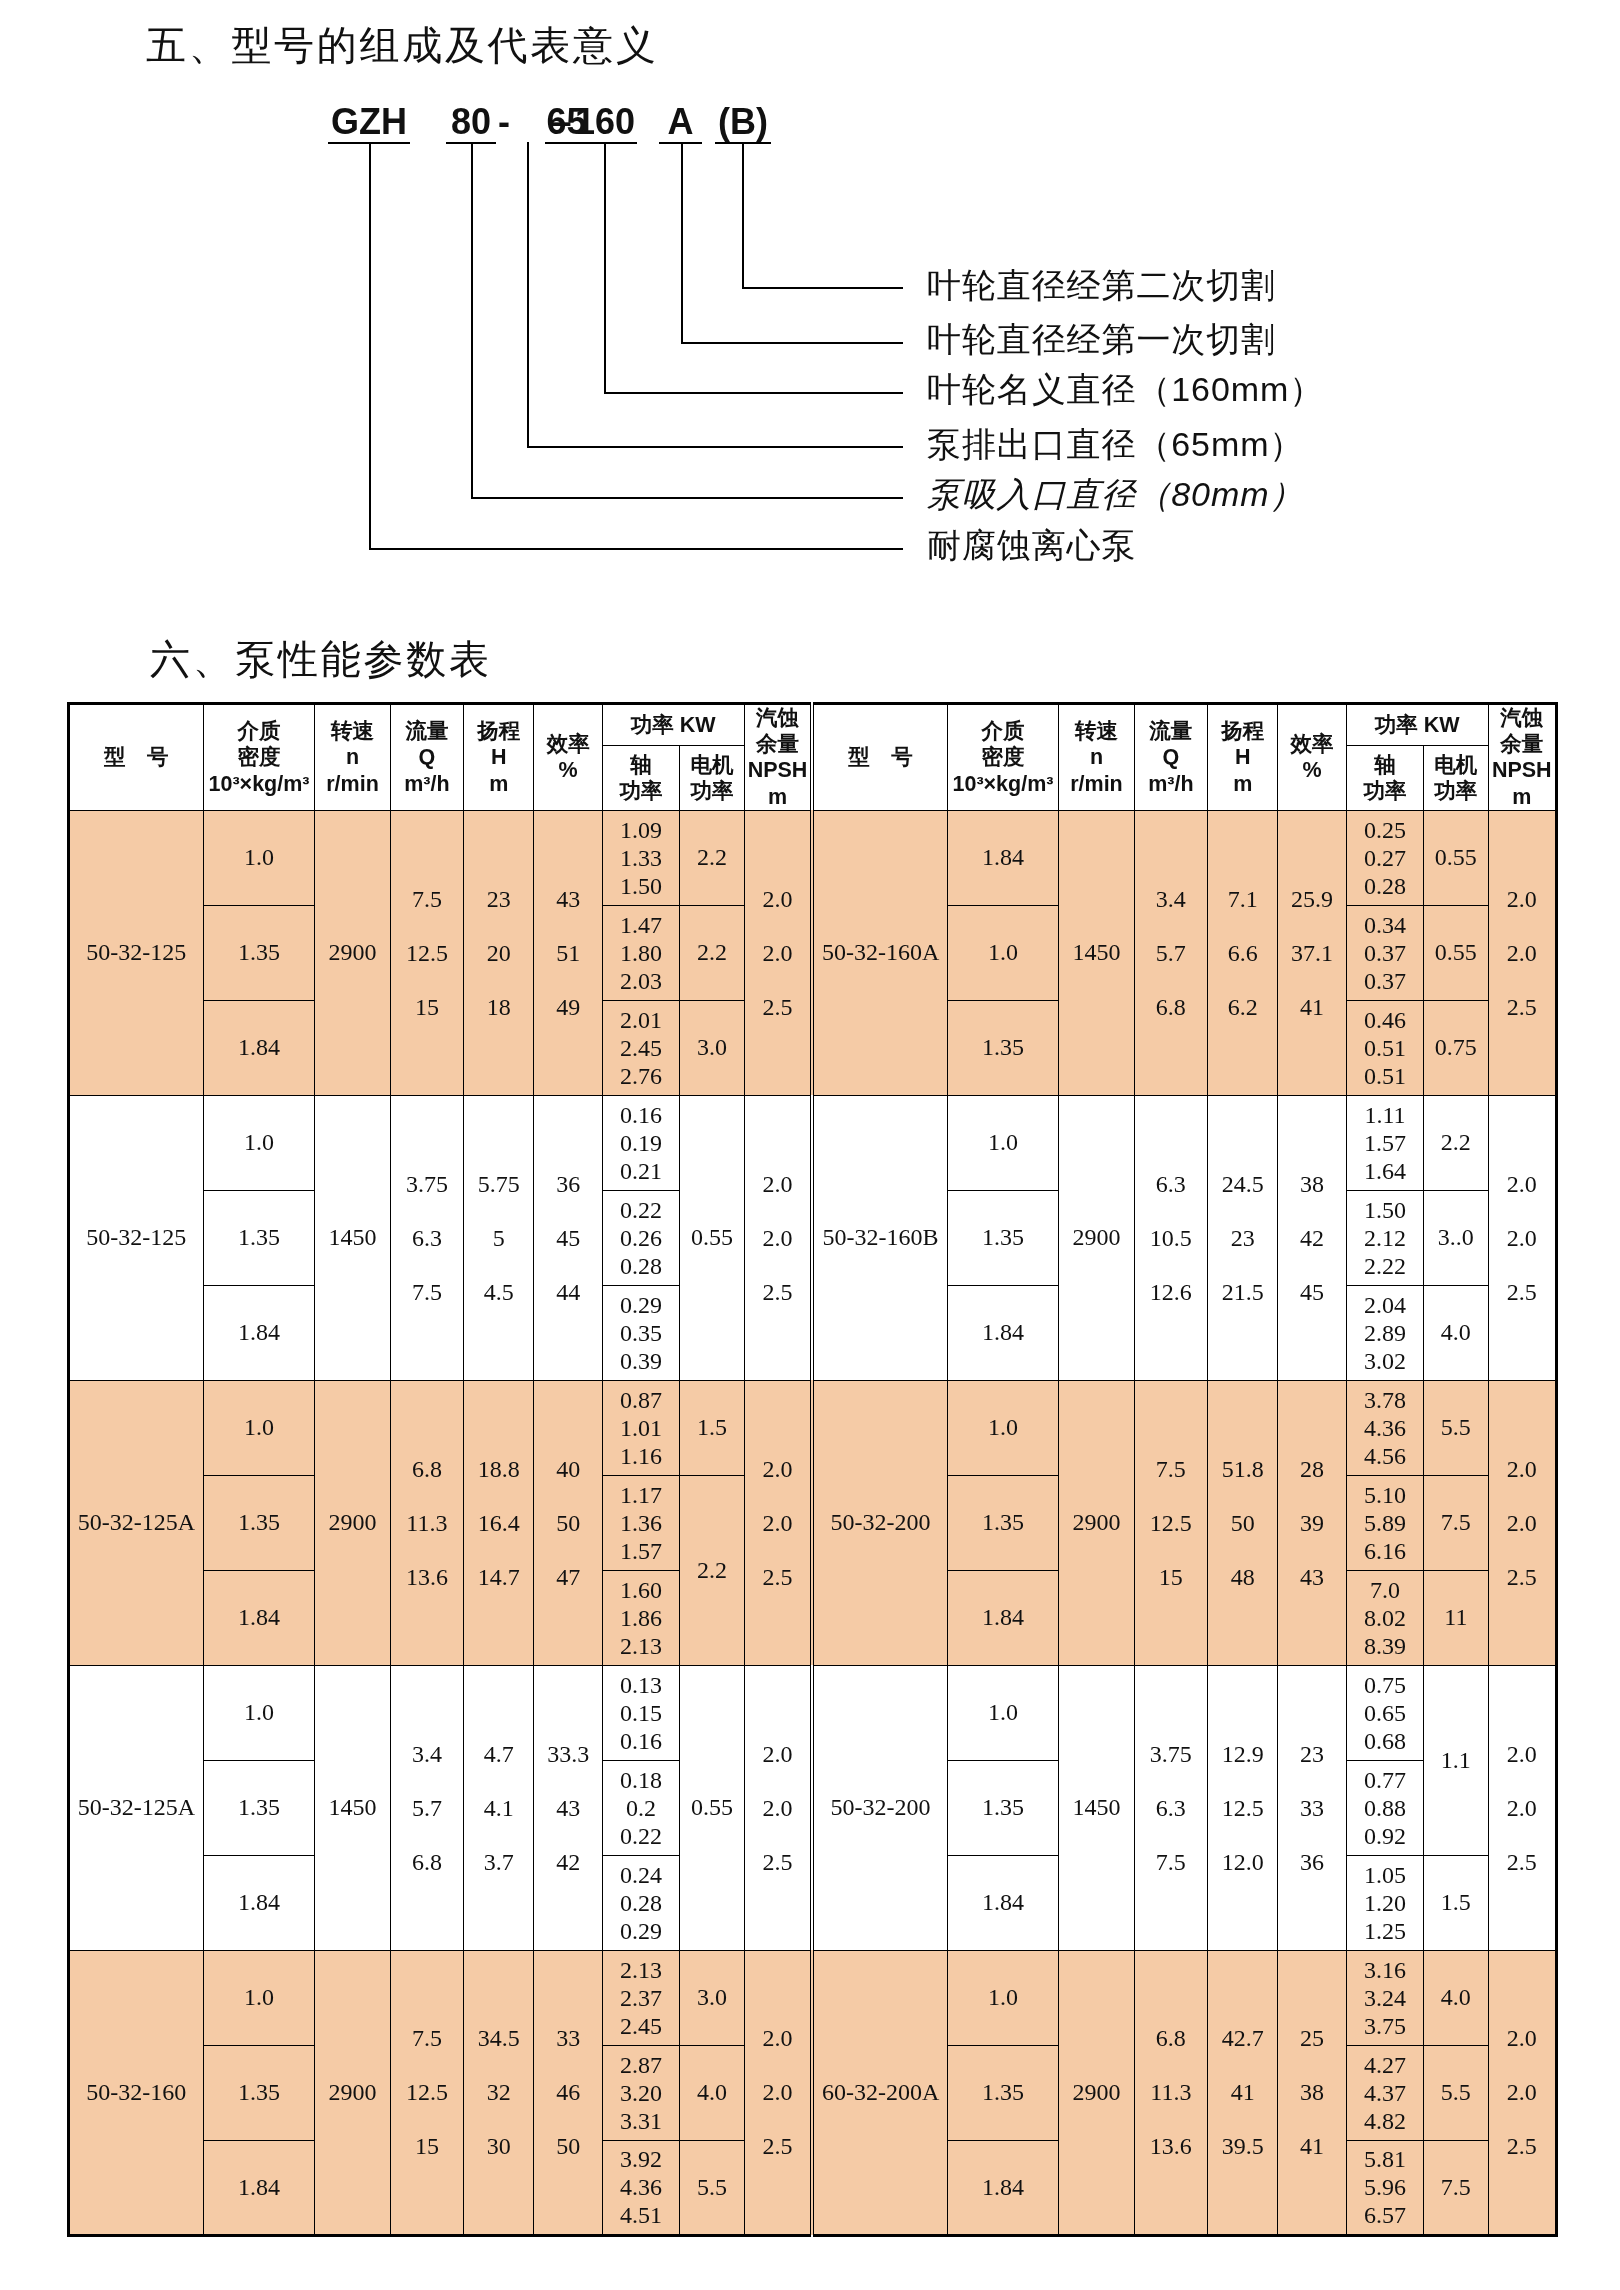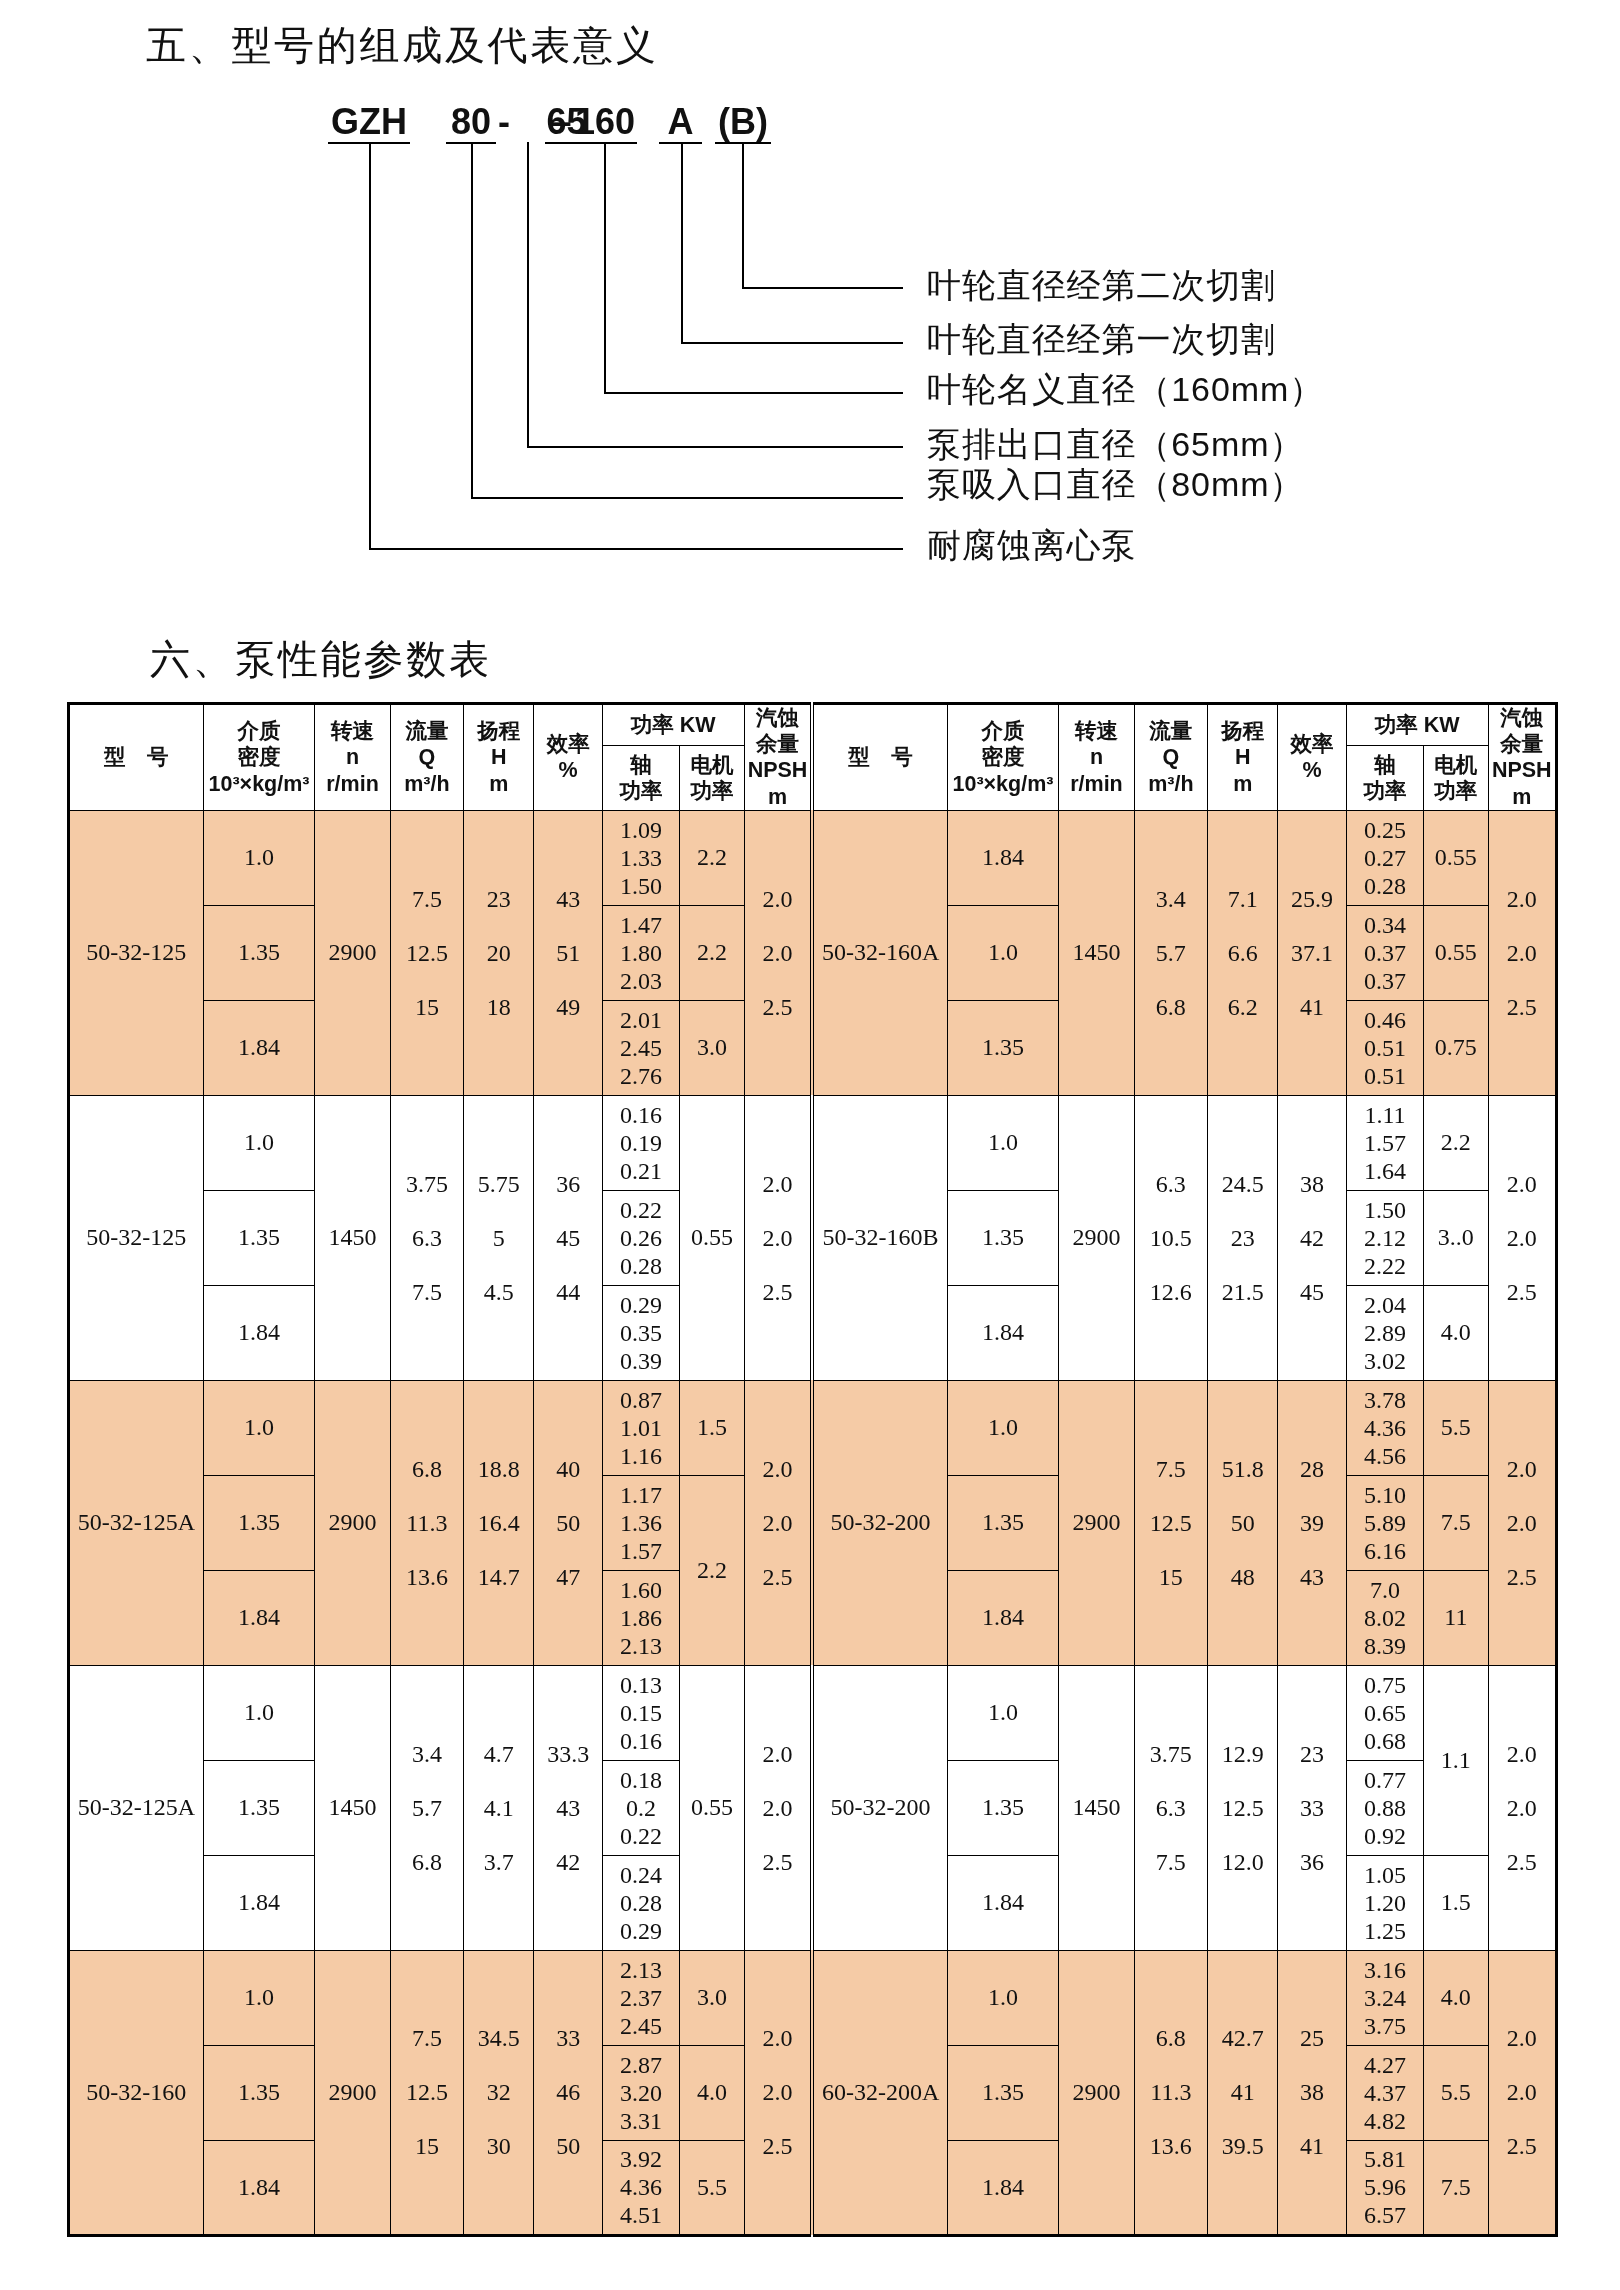--- a/index.html
+++ b/index.html
@@ -54,21 +54,21 @@
   <div class="cl" style="left:681px;top:142px;width:220px;height:200px;"></div>
   <div class="cl" style="left:604px;top:142px;width:297px;height:250px;"></div>
   <div class="cl" style="left:527px;top:142px;width:374px;height:304px;"></div>
   <div class="cl" style="left:471px;top:142px;width:430px;height:355px;"></div>
   <div class="cl" style="left:369px;top:142px;width:532px;height:406px;"></div>
 
   <div class="cb" style="top:269px;">叶轮直径经第二次切割</div>
   <div class="cb" style="top:323px;">叶轮直径经第一次切割</div>
   <div class="cb" style="top:373px;">叶轮名义直径（160mm）</div>
   <div class="cb" style="top:428px;">泵排出口直径（65mm）</div>
-  <div class="cb" style="top:468px;">泵吸入口直径（80mm）</div>
+  <div class="cb" style="top:478px;font-style:italic;">泵吸入口直径（80mm）</div>
   <div class="cb" style="top:529px;">耐腐蚀离心泵</div>
 </div>
 
 <div class="sec-title" id="title6">六、泵性能参数表</div>
 
 <table id="pt">
 <colgroup>
   <col style="width:134px">
       <col style="width:111px">
       <col style="width:75px">

